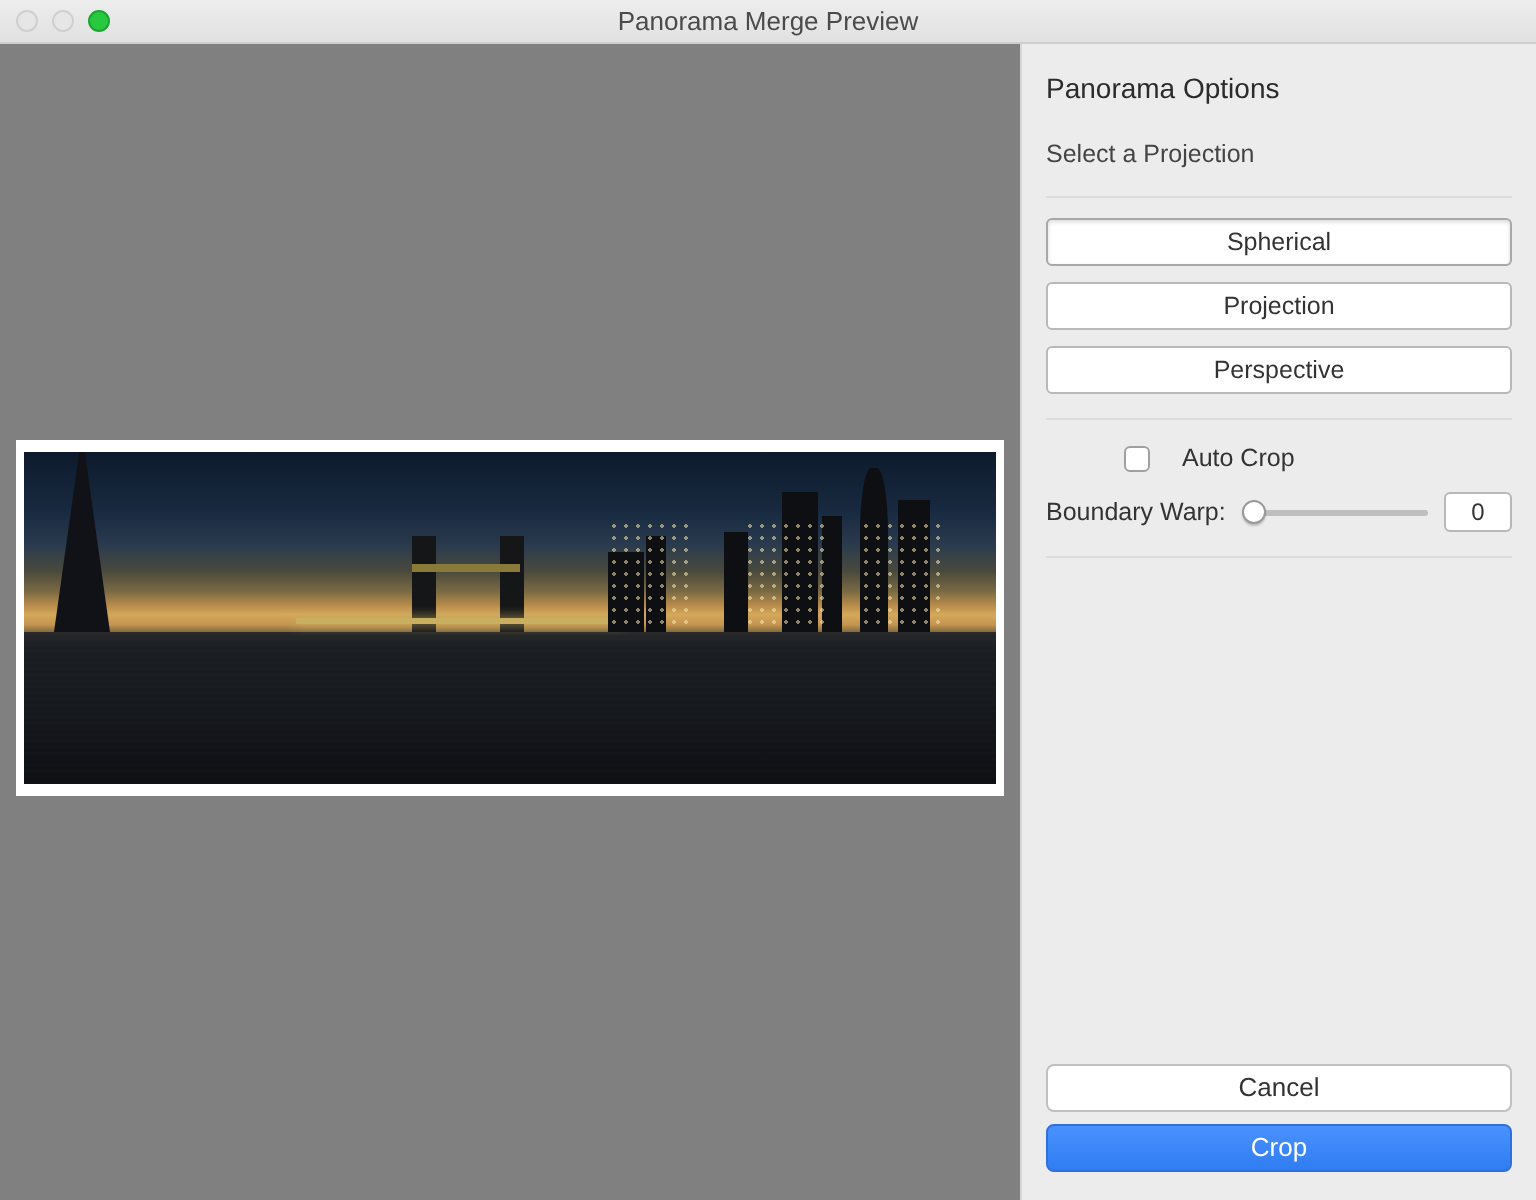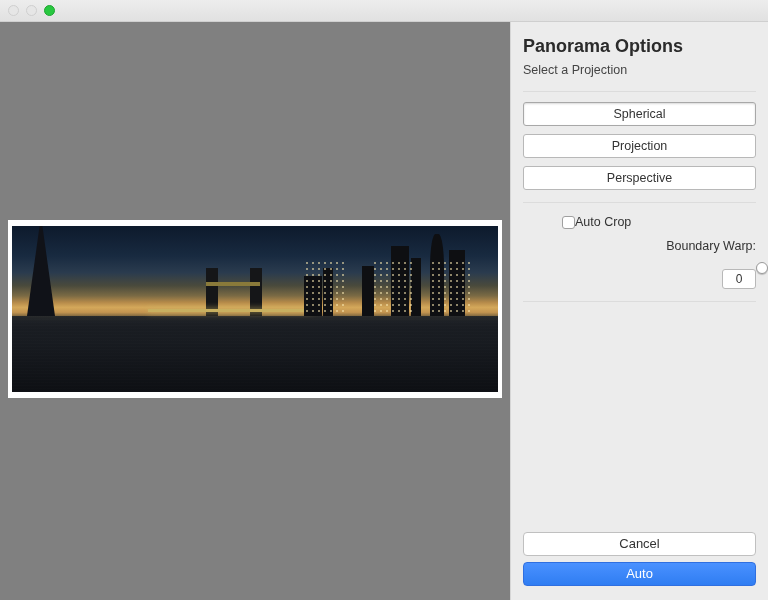--- a/index.html
+++ b/index.html
@@ -59,47 +59,48 @@
   .c3 { left:86%; width:14px; height:82px; border-radius:40% 40% 0 0; } 
   .c4 { left:90%; width:16px; height:66px; }
   .c5 { left:72%; width:12px; height:50px; }
   .c6 { left:60%; width:18px; height:40px; }
   .c7 { left:64%; width:10px; height:48px; }
   .ll { height:56px; width:40px; }
   .llA{ left:74%; } .llB{ left:86%; } .llC{ left:60%; }
 
   
   .panel { width: 258px; background: #ececec; border-left: 1px solid #d6d6d6; padding: 14px 12px 14px 12px; display:flex; flex-direction:column; font-size:12.5px; color:#333; }
-  .panel h1 { font-size: 18px; font-weight: 700; color:#2b2b2b; margin-bottom: 6px; }
+  .panel h1 { font-size: 14px; font-weight: 400; color:#2b2b2b; margin-bottom: 18px; }
   .panel .sub { font-size: 12.5px; color:#444; margin-bottom: 10px; }
   .hr { border:0; border-top:1px solid #dcdcdc; margin: 4px 0 10px; }
   .proj-btn { display:block; width:100%; height:24px; margin-bottom:8px; background:#fff; border:1px solid #b8b8b8; border-radius:3px; font-size:12.5px; color:#333; text-align:center; line-height:22px; cursor:pointer; }
   .proj-btn.selected { background:#ffffff; box-shadow: inset 0 1px 2px rgba(0,0,0,.15); border-color:#a8a8a8; }
-  .row { display:flex; align-items:flex-end; gap:0; margin-top:2px;padding-left:39px; }
+  .row { display:flex; align-items:flex-end; gap:16px; margin-top:2px;padding-left:39px; }
   .chk { width:13px; height:13px; border:1px solid #a0a0a0; border-radius:3px; background:#fff; }
-  .slider-row { display:flex; align-items:flex-end; gap:8px; margin-top:10px;flex-direction:column; }
+  .slider-row { display:flex; align-items:center; gap:8px; margin-top:10px; }
   .slider { flex:1; position:relative; height:14px; }
   .slider-track { position:absolute; left:0; right:0; top:6px; height:3px; background:#bfbfbf; border-radius:2px; }
   .slider-thumb { position:absolute; left:0; top:1px; width:12px; height:12px; background:#fff; border:1px solid #9a9a9a; border-radius:50%; box-shadow:0 1px 1px rgba(0,0,0,.2); }
   .numbox { width:34px; height:20px; border:1px solid #b8b8b8; background:#fff; font-size:12px; text-align:center; line-height:18px; border-radius:3px; }
 
   .spacer { flex:1; }
   .btn { display:block; width:100%; height:24px; border-radius:4px; font-size:13px; text-align:center; line-height:20px; cursor:pointer; margin-top:6px; }
   .btn-cancel { background:#fff; border:1px solid #c0c0c0; color:#333; }
   .btn-merge { background: linear-gradient(#4a91ff,#2f7df2); border:1px solid #2f6fe0; color:#fff; }
 </style>
 </head>
 <body>
 
 <div class="titlebar">
   <div class="traffic">
     <div class="tl-dot tl-close"></div>
     <div class="tl-dot tl-min"></div>
     <div class="tl-dot tl-zoom"></div>
   </div>
+  <div class="titlebar-title">Panorama Merge Preview</div>
 </div>
 
 <div class="content">
 
   <div class="preview">
     <div class="pano">
       <div class="pano-inner">
         <div class="water"></div>
         <div class="shard"></div>
         <div class="bld tb-t tb-l" style="position:absolute;"></div>
@@ -143,16 +144,16 @@
         <div class="slider-thumb"></div>
       </div>
       <div class="numbox">0</div>
     </div>
 
     <hr class="hr" style="margin-top:12px;">
 
     <div class="spacer"></div>
 
     <button class="btn btn-cancel">Cancel</button>
-    <button class="btn btn-merge">Auto</button>
+    <button class="btn btn-merge">Crop</button>
   </div>
 
 </div>
 
 </body></html>

